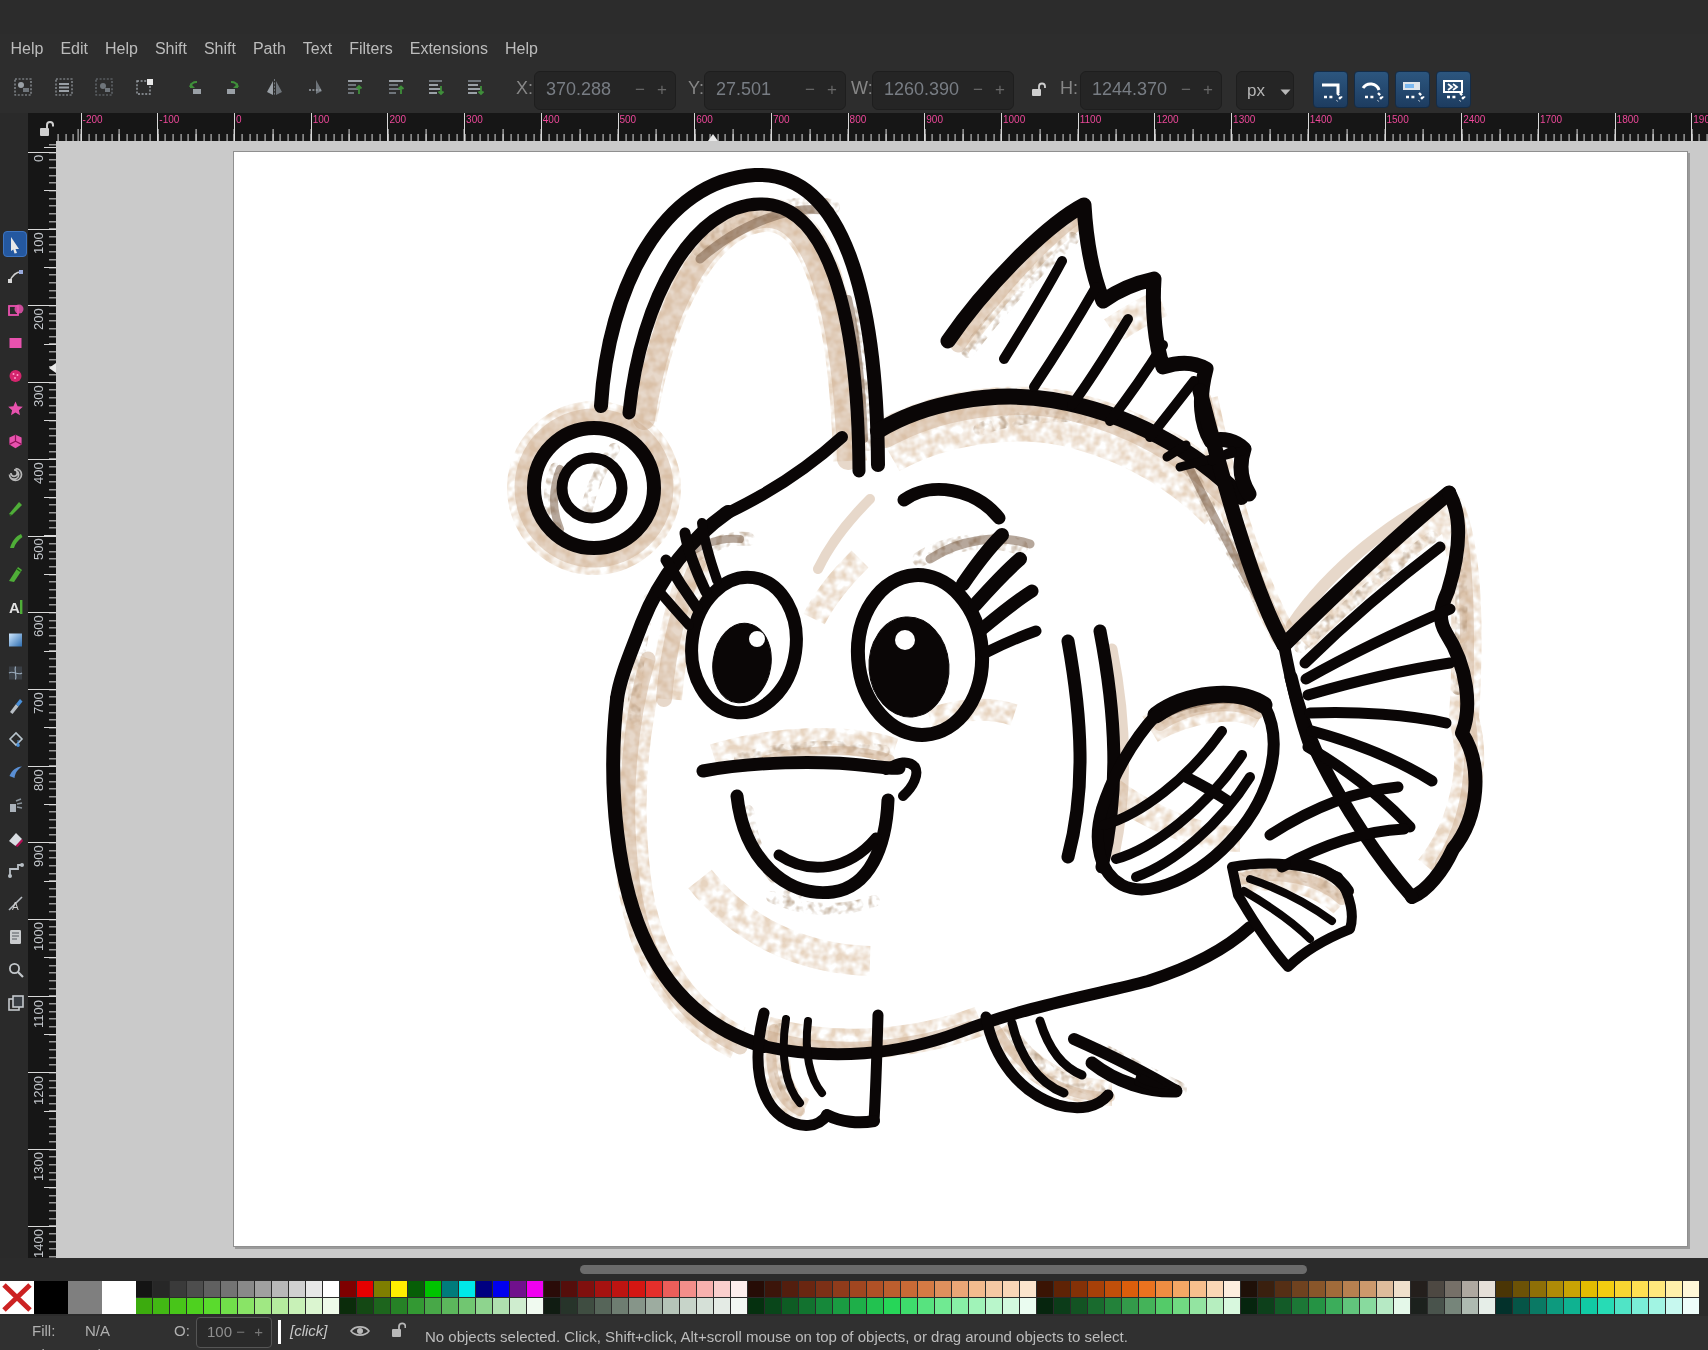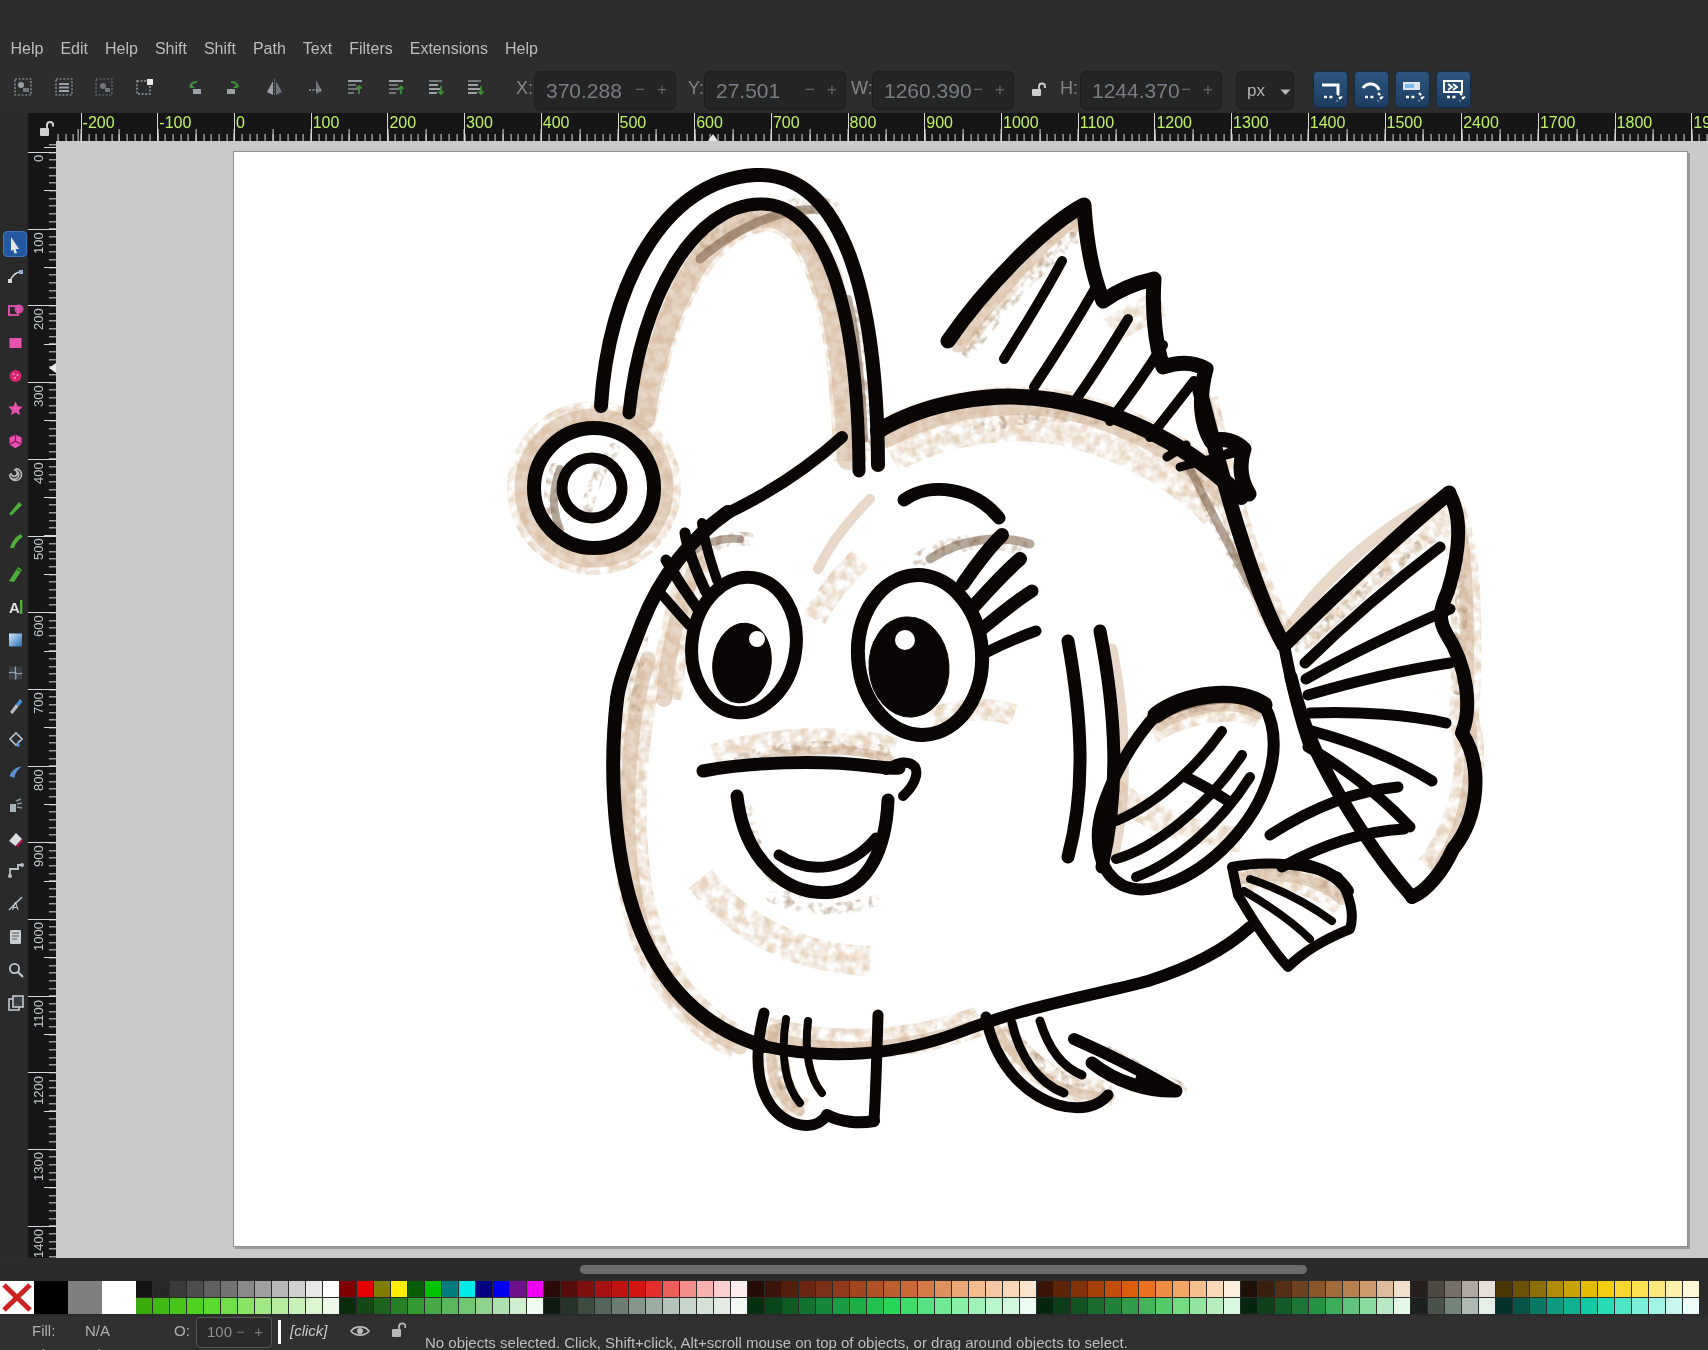--- a/index.html
+++ b/index.html
@@ -8,42 +8,42 @@
 #titlebar { position:absolute; left:0; top:0; width:100%; height:34px; background:#232323; }
 #titlebar .tt { position:absolute; left:37px; top:6px; font-size:18px; color:#9c9c9c; letter-spacing:0.1px; }
 #menubar { position:absolute; left:0; top:34px; width:100%; height:33px; background:#2d2d2d; }
 #menubar span { display:inline-block; padding:6px 8.5px 0 8.5px; font-size:16px; color:#bcbcbc; }
 #toolbar { position:absolute; left:0; top:67px; width:100%; height:46px; background:#2d2d2d; }
 .cico { position:absolute; top:11px; }
 .lockic { position:absolute; top:13px; }
 .flab { position:absolute; top:11px; font-size:18px; color:#878787; }
 .spin { position:absolute; top:4px; height:39px; background:#252525; border:1px solid #1e1e1e;
   border-radius:6px; }
-.spin .sv { position:absolute; left:11px; top:7px; font-size:21px; color:#787d84; }
+.spin .sv { position:absolute; left:11px; top:7px; font-size:18px; color:#787d84; }
 .spin .sm { position:absolute; right:30px; top:8px; font-size:17px; color:#686868; }
 .spin .sp { position:absolute; right:8px; top:8px; font-size:17px; color:#686868; }
 .pxdrop { position:absolute; left:1236px; top:4px; width:58px; height:39px; background:#252525;
   border:1px solid #1e1e1e; border-radius:6px; color:#b4b4b4; font-size:17px; padding:9px 0 0 10px; }
 .bbtn { position:absolute; top:4px; width:35px; height:37px; border-radius:4px;
   background:linear-gradient(#2c567f,#1d3c60); border:1px solid #142c47; }
 #toolcol { position:absolute; left:0; top:113px; width:28px; height:1145px; background:#2a2a2a; }
 .tool { position:absolute; left:3px; width:24px; height:26px; border-radius:4px;
   display:flex; align-items:center; justify-content:center; }
 .tool.sel { background:#2458a0; border:1px solid #3d74c0; }
 #corner { position:absolute; left:28px; top:113px; width:28px; height:28px; background:#161616; }
 #hruler { position:absolute; left:56px; top:113px; width:1652px; height:28px; background:#161616;
   overflow:hidden; }
 #hruler .mins { position:absolute; left:0; bottom:0; width:100%; height:7px;
   background:repeating-linear-gradient(90deg, #d8d8d8 0 1px, transparent 1px 7.67px);
   background-position-x:1.59px; }
 #hruler .mids { position:absolute; left:0; bottom:0; width:100%; height:12px;
   background:repeating-linear-gradient(90deg, #d8d8d8 0 1px, transparent 1px 38.35px);
   background-position-x:24.60px; }
 .hmaj { position:absolute; top:0; bottom:0; width:1px; background:#d8d8d8; }
-.hlab { position:absolute; top:1px; font-size:16px; color:#bef264; }
+.hlab { position:absolute; top:1px; font-size:10px; color:#ec4899; }
 #vruler { position:absolute; left:28px; top:141px; width:28px; height:1117px; background:#161616;
   overflow:hidden; }
 #vruler .mins { position:absolute; top:0; right:0; height:100%; width:7px;
   background:repeating-linear-gradient(180deg, #d8d8d8 0 1px, transparent 1px 7.67px);
   background-position-y:3.33px; }
 #vruler .mids { position:absolute; top:0; right:0; height:100%; width:12px;
   background:repeating-linear-gradient(180deg, #d8d8d8 0 1px, transparent 1px 38.35px);
   background-position-y:11.00px; }
 .vmaj { position:absolute; left:0; right:0; height:1px; background:#d8d8d8; }
 .vlab { position:absolute; left:3px; font-size:13px; color:#c2c6cb; white-space:nowrap;
@@ -795,14 +795,14 @@
       <div style="position:absolute;left:278px;top:4px;width:3px;height:24px;background:#fff"></div>
       <span class="st" style="left:290px;top:6px;font-style:italic;color:#c8c8c8">[click]</span>
       <svg style="position:absolute;left:350px;top:7px" width="20" height="16" viewBox="0 0 20 16">
         <path d="M1 8 C5 2.5 15 2.5 19 8 C15 13.5 5 13.5 1 8 Z" fill="none" stroke="#b8b8b8" stroke-width="1.6"></path>
         <circle cx="10" cy="8" r="3" fill="#b8b8b8"></circle>
       </svg>
       <svg style="position:absolute;left:390px;top:5px" width="16" height="18" viewBox="0 0 16 18">
         <rect x="2" y="8" width="9" height="8" rx="1" fill="#b8b8b8"></rect>
         <path d="M9 8 V5.5 a3.2 3.2 0 0 1 6.4 0 V7" fill="none" stroke="#b8b8b8" stroke-width="1.8"></path>
       </svg>
-      <span class="st" style="left:425px;top:18px;color:#bcbcbc">No objects selected. Click, Shift+click, Alt+scroll mouse on top of objects, or drag around objects to select.</span>
+      <span class="st" style="left:425px;top:12px;color:#bcbcbc">No objects selected. Click, Shift+click, Alt+scroll mouse on top of objects, or drag around objects to select.</span>
     </div>
 </div>
 </body></html>

